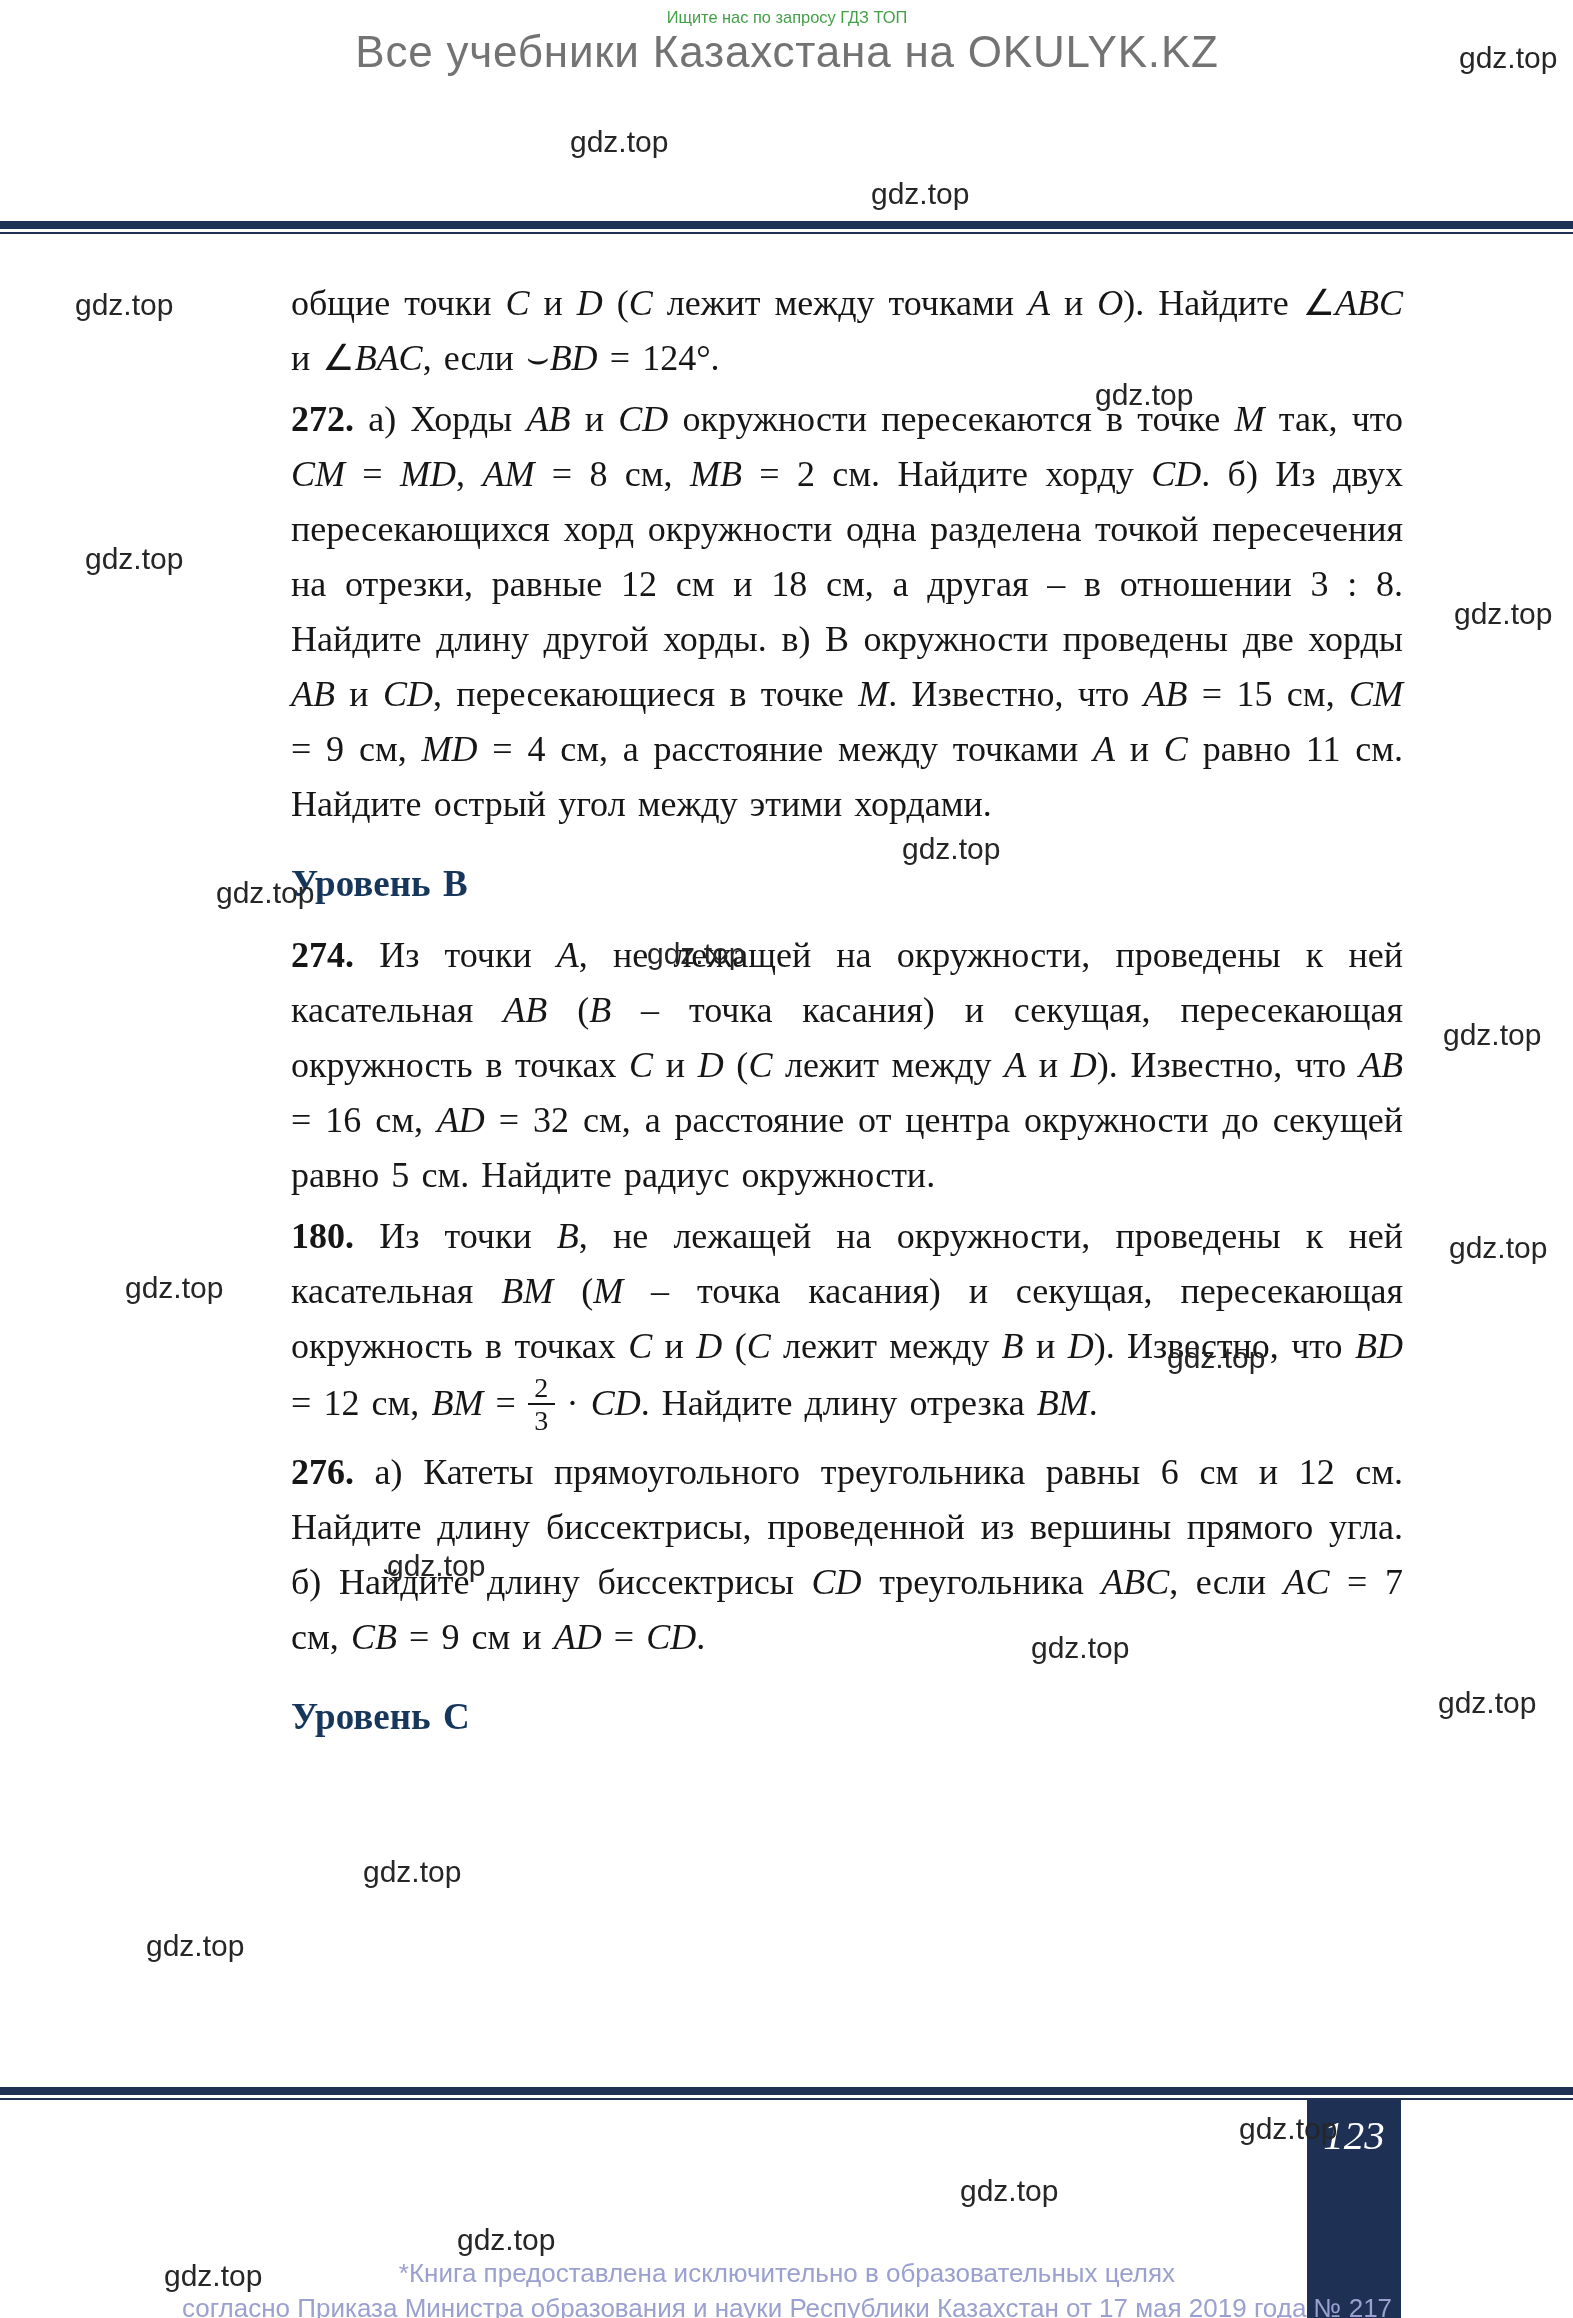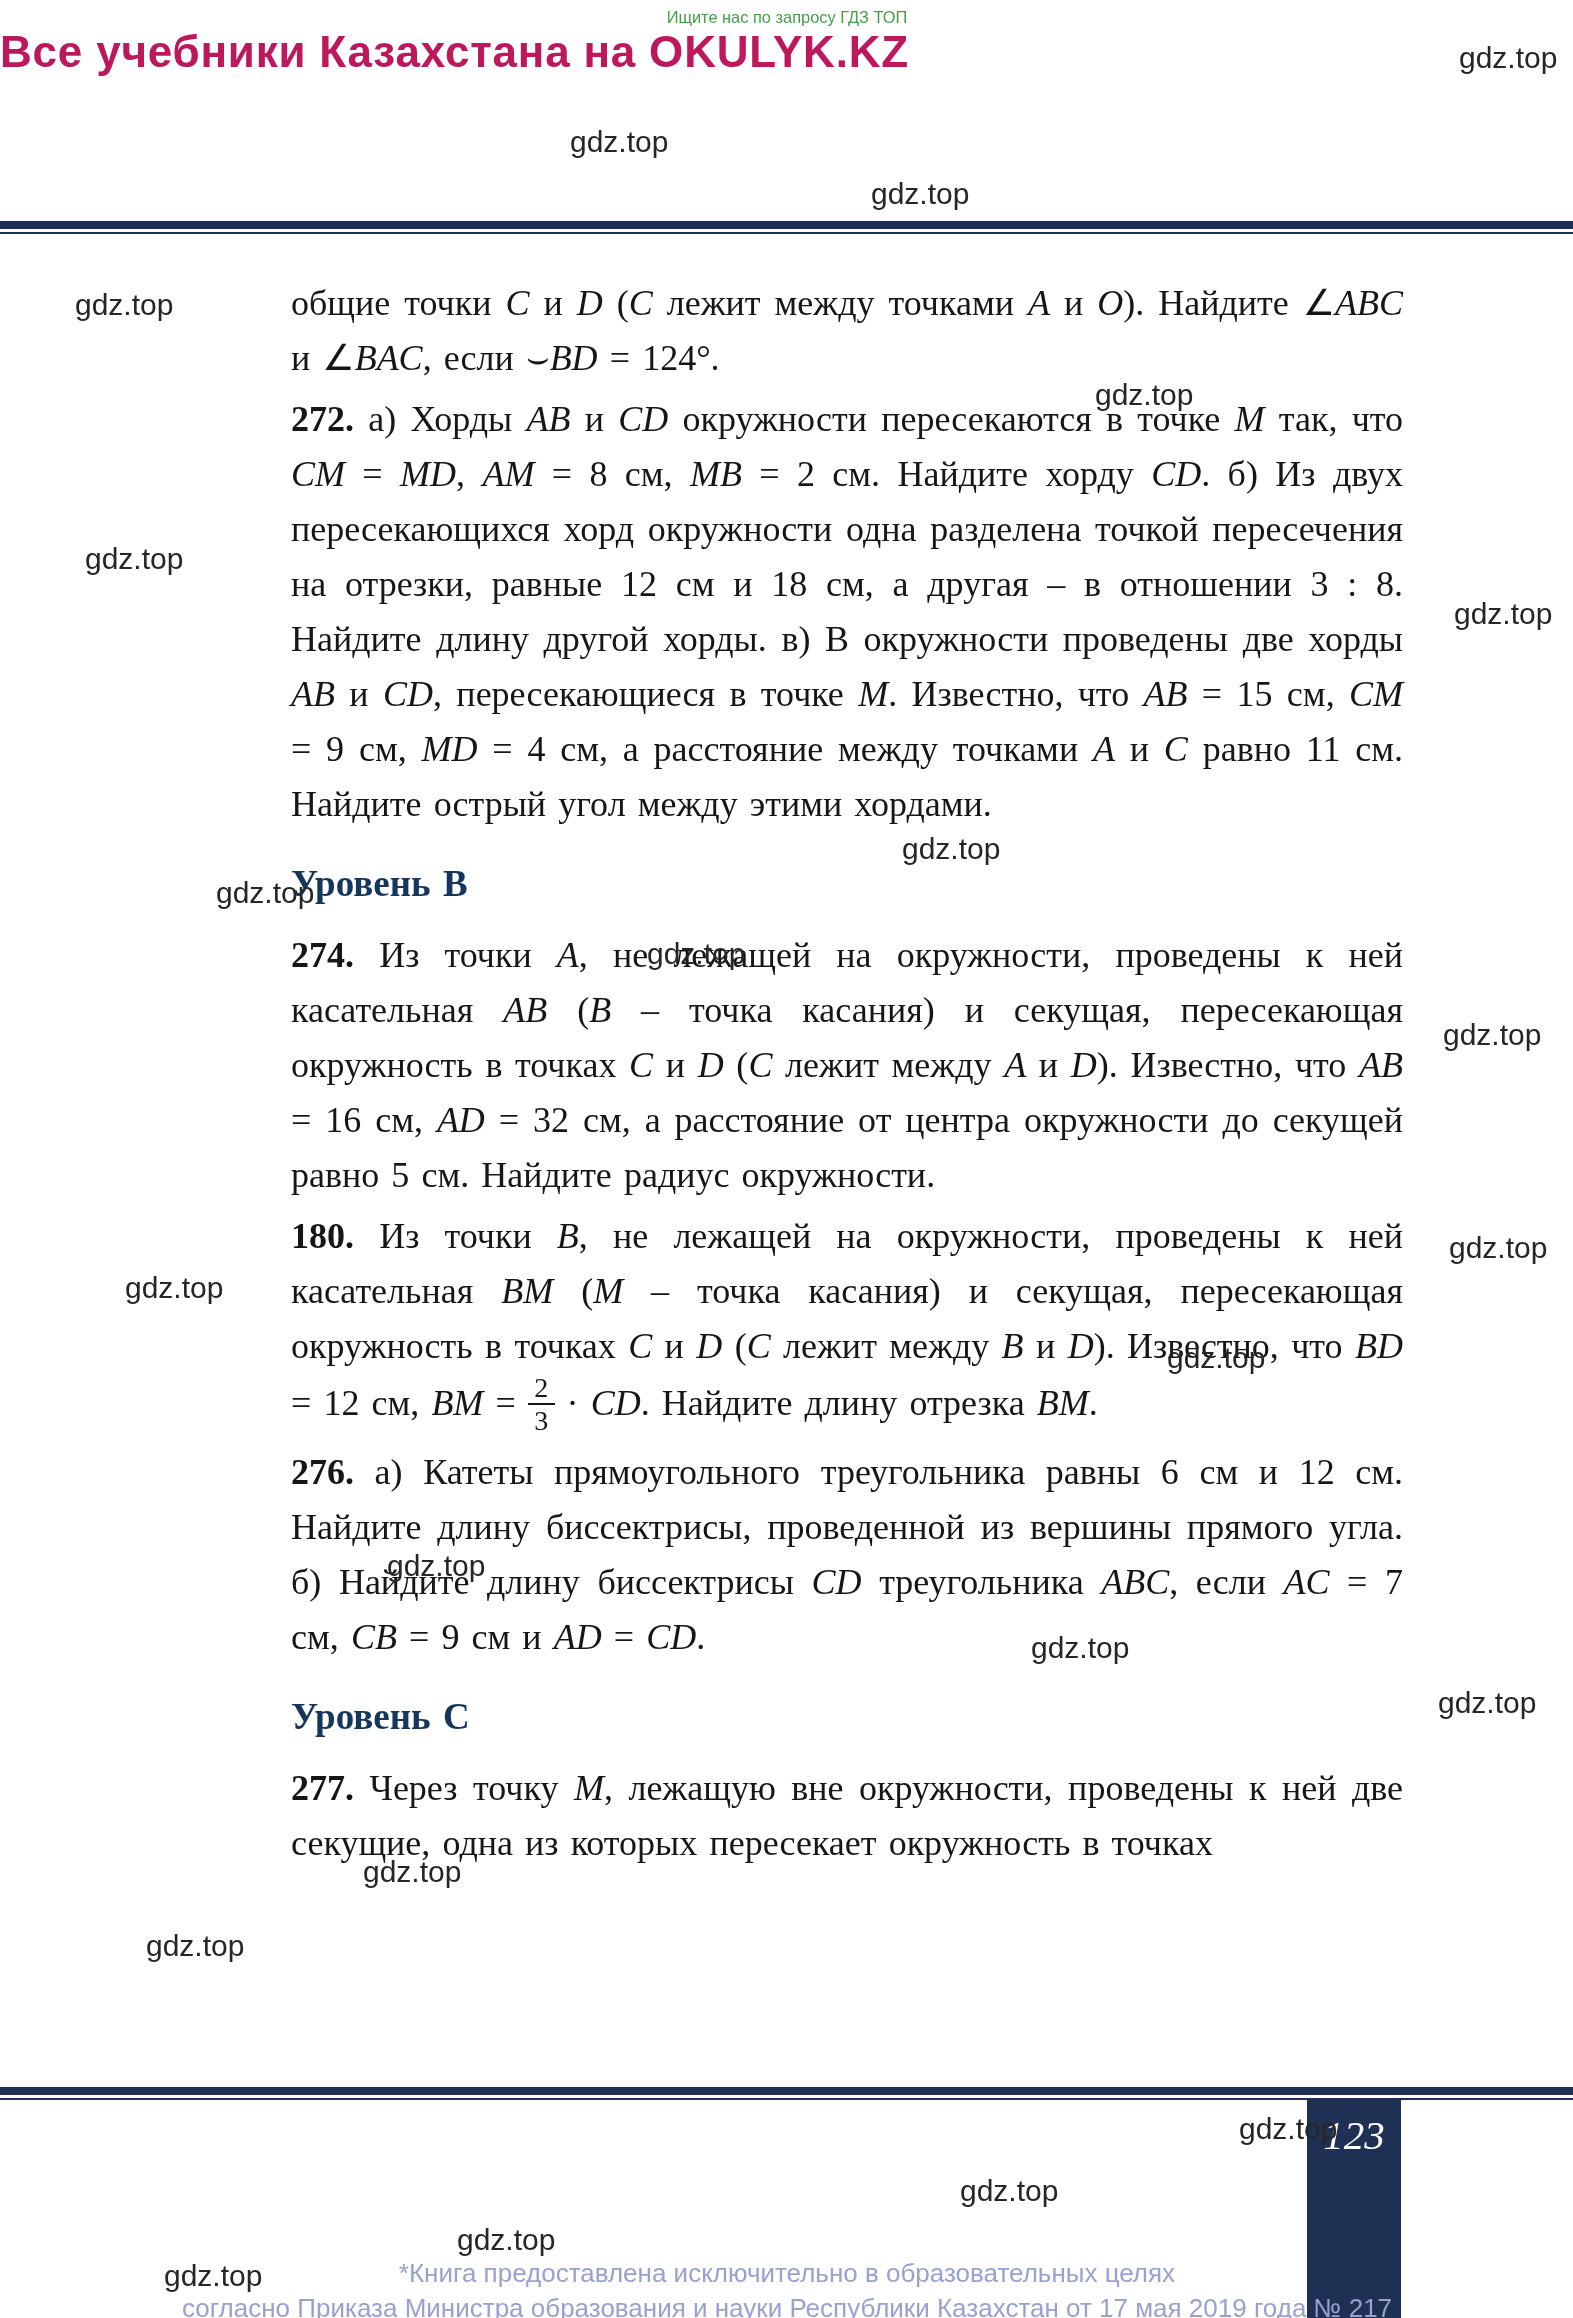--- a/index.html
+++ b/index.html
@@ -13,23 +13,24 @@
     overflow: hidden;
   }
   .promo-small {
     position: absolute; top: 8px; left: 0; right: 0;
     text-align: center;
     font-family: "Liberation Sans", sans-serif;
     font-size: 16.4px; color: #43a047;
   }
   .banner {
     position: absolute; top: 27px; left: 0; right: 0;
+    text-align: center;
     font-family: "Liberation Sans", sans-serif;
-    font-size: 44px; font-weight: 700;
-    color: #be185d; letter-spacing: 0.8px;
+    font-size: 44px; font-weight: 400;
+    color: #737373; letter-spacing: 0.8px;
   }
   .rule { position: absolute; left: 0; right: 0; }
   .rule-top { top: 221px; }
   .rule-bottom { top: 2087px; }
   .rule .thick { height: 7.8px; background: #1e3054; }
   .rule .thin  { height: 2.3px;  background: #1e3054; margin-top: 3.1px; }
   .content {
     position: absolute; left: 291px; top: 276px; width: 1112px;
     font-size: 36px; line-height: 55px; color: #161616;
     text-align: justify; word-spacing: 3.1px;
@@ -92,21 +93,20 @@
     <p class="para">общие точки <i>C</i> и <i>D</i> (<i>C</i> лежит между точками <i>A</i> и <i>O</i>). Найдите ∠<i>ABC</i> и ∠<i>BAC</i>, если ⌣<i>BD</i> = 124°.</p>
     <p class="para"><b>272.</b> а) Хорды <i>AB</i> и <i>CD</i> окружности пересекаются в точке <i>M</i> так, что <i>CM</i> = <i>MD</i>, <i>AM</i> = 8 см, <i>MB</i> = 2 см. Найдите хорду <i>CD</i>. б) Из двух пересекающихся хорд окружности одна разделена точкой пересечения на отрезки, равные 12 см и 18 см, а другая – в отношении 3 : 8. Найдите длину другой хорды. в) В окружности проведены две хорды <i>AB</i> и <i>CD</i>, пересекающиеся в точке <i>M</i>. Известно, что <i>AB</i> = 15 см, <i>CM</i> = 9 см, <i>MD</i> = 4 см, а расстояние между точками <i>A</i> и <i>C</i> равно 11 см. Найдите острый угол между этими хордами.</p>
     <h3 class="level">Уровень В</h3>
     <p class="para"><b>274.</b> Из точки <i>A</i>, не лежащей на окружности, проведены к ней касательная <i>AB</i> (<i>B</i> – точка касания) и секущая, пересекающая окружность в точках <i>C</i> и <i>D</i> (<i>C</i> лежит между <i>A</i> и <i>D</i>). Известно, что <i>AB</i> = 16 см, <i>AD</i> = 32 см, а расстояние от центра окружности до секущей равно 5 см. Найдите радиус окружности.</p>
     <p class="para"><b>180.</b> Из точки <i>B</i>, не лежащей на окружности, проведены к ней касательная <i>BM</i> (<i>M</i> – точка касания) и секущая, пересекающая окружность в точках <i>C</i> и <i>D</i> (<i>C</i> лежит между <i>B</i> и <i>D</i>). Известно, что <i>BD</i> = 12 см, <i>BM</i> = <span class="frac">
           <span class="fnum">2</span>
           <span class="fden">3</span>
         </span> · <i>CD</i>. Найдите длину отрезка <i>BM</i>.</p>
     <p class="para"><b>276.</b> а) Катеты прямоугольного треугольника равны 6 см и 12 см. Найдите длину биссектрисы, проведенной из вершины прямого угла. б) Найдите длину биссектрисы <i>CD</i> треугольника <i>ABC</i>, если <i>AC</i> = 7 см, <i>CB</i> = 9 см и <i>AD</i> = <i>CD</i>.</p>
     <h3 class="level">Уровень С</h3>
-    <p class="para"><b>277.</b> Через точку <i>M</i>, лежащую вне окружности, проведены к ней две секущие, одна из которых пересекает окружность в точках</p>
   </main>
 
   <div class="rule rule-bottom">
     <div class="thick"></div>
     <div class="thin"></div>
   </div>
 
   <div class="pagenum-bar">
     <div class="pagenum">123</div>
   </div>

